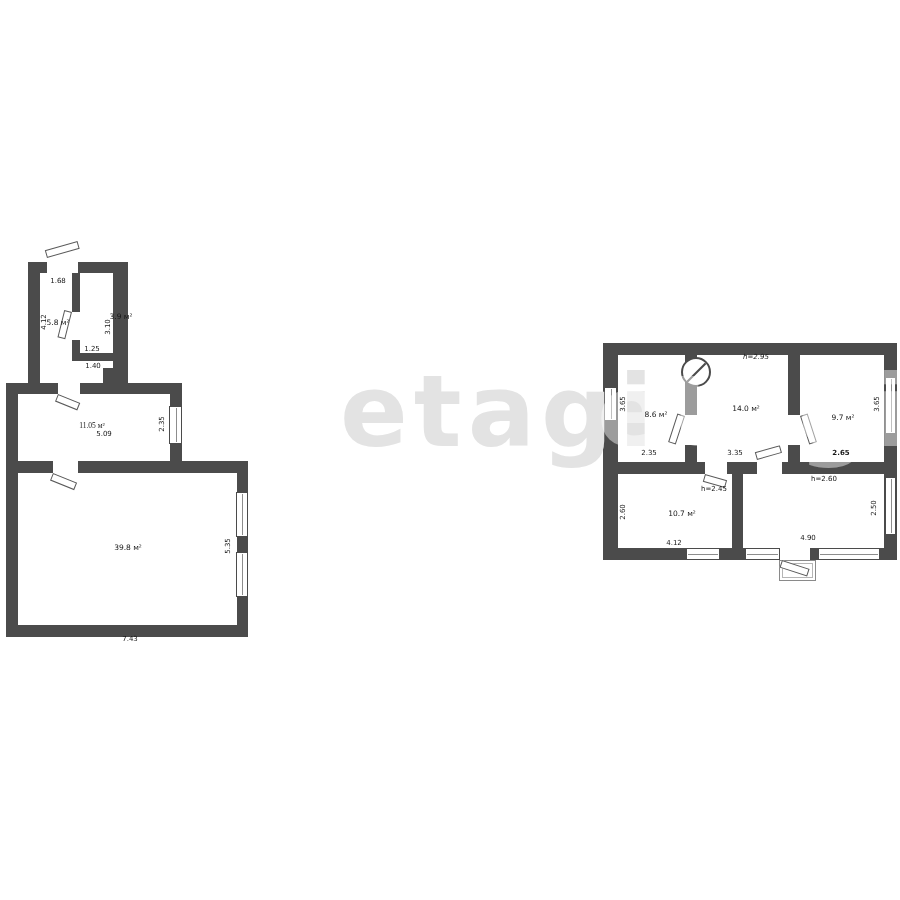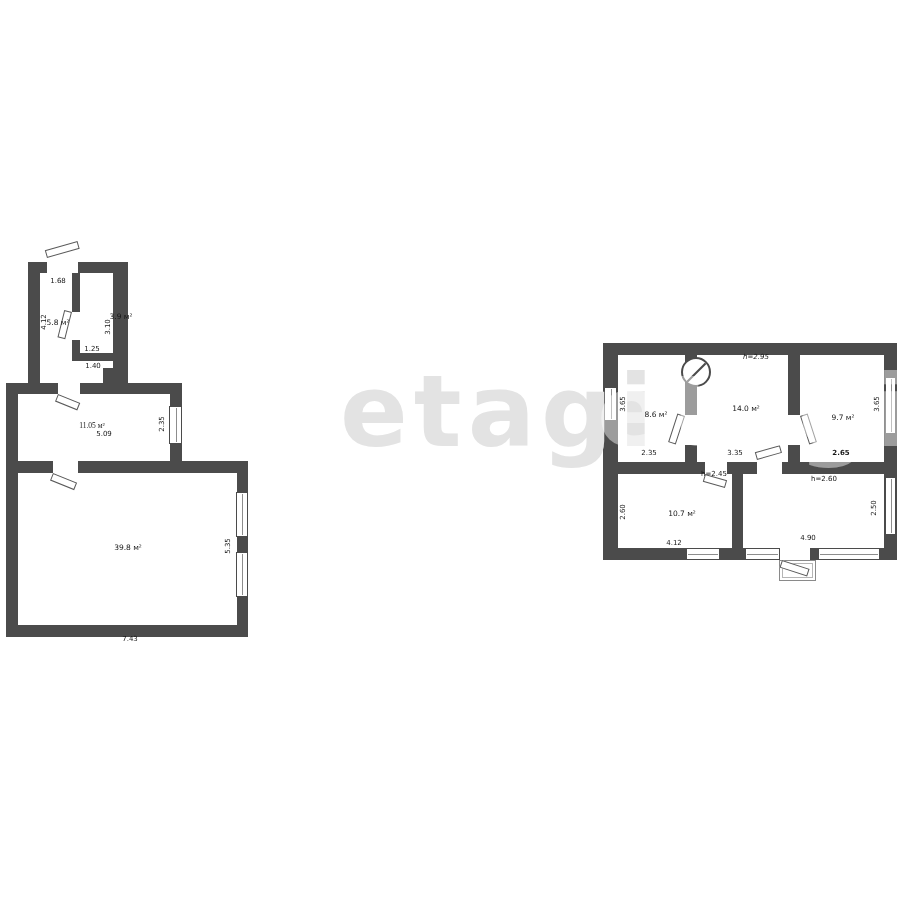--- a/index.html
+++ b/index.html
@@ -110,21 +110,21 @@
 
     <div class="lbl area" style="left:656px;top:414px;">8.6 м²</div>
     <div class="lbl" style="left:649px;top:453px;">2.35</div>
     <div class="lbl rot" style="left:623px;top:404px;">3.65</div>
     <div class="lbl" style="left:756px;top:357px;font-style:italic;">h=2.95</div>
     <div class="lbl area" style="left:746px;top:408px;">14.0 м²</div>
     <div class="lbl" style="left:735px;top:453px;">3.35</div>
     <div class="lbl area" style="left:843px;top:417px;">9.7 м²</div>
     <div class="lbl" style="left:841px;top:453px;font-weight:bold;">2.65</div>
     <div class="lbl rot" style="left:877px;top:404px;">3.65</div>
-    <div class="lbl" style="left:714px;top:474px;">h=2.45</div>
+    <div class="lbl" style="left:714px;top:489px;">h=2.45</div>
     <div class="lbl" style="left:824px;top:479px;">h=2.60</div>
     <div class="lbl area" style="left:682px;top:513px;">10.7 м²</div>
     <div class="lbl" style="left:674px;top:543px;">4.12</div>
     <div class="lbl rot" style="left:623px;top:512px;">2.60</div>
     <div class="lbl" style="left:808px;top:538px;">4.90</div>
     <div class="lbl rot" style="left:874px;top:508px;">2.50</div>
   </div>
 
   <div class="wm" style="left:340px;top:362px;">etagi</div>
   <div class="wm wm2" style="left:597px;top:362px;">etagi</div>

